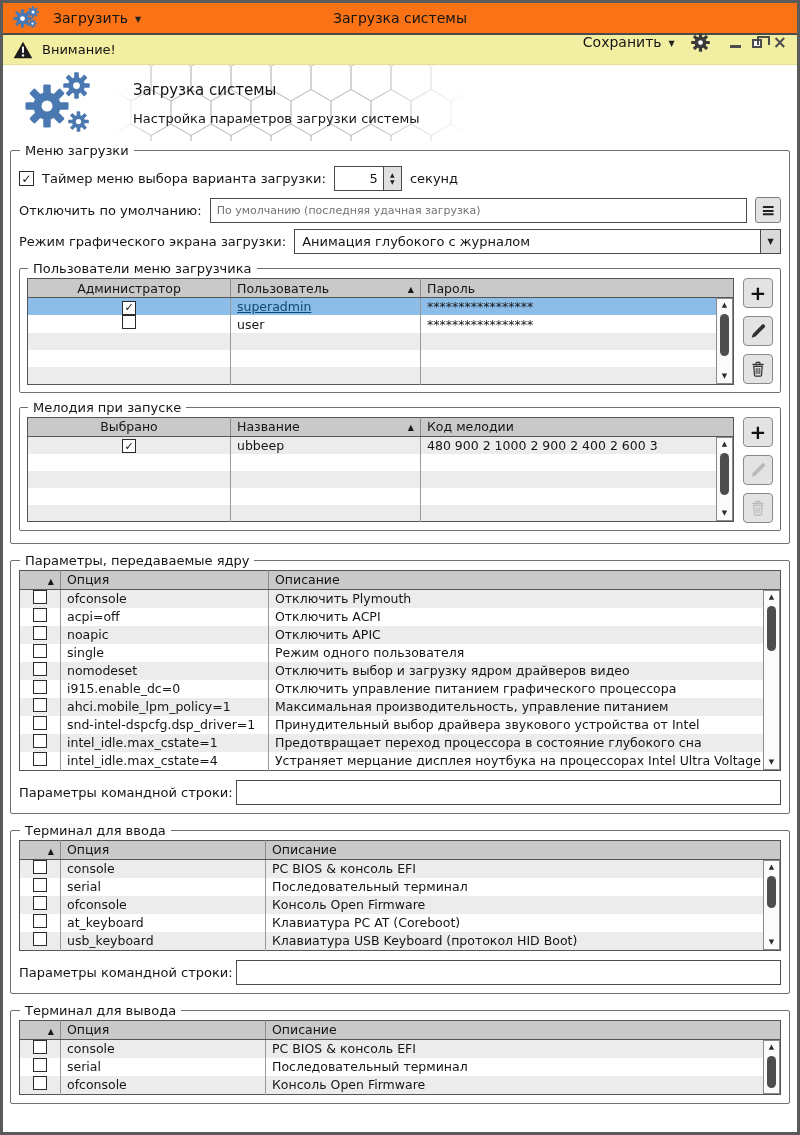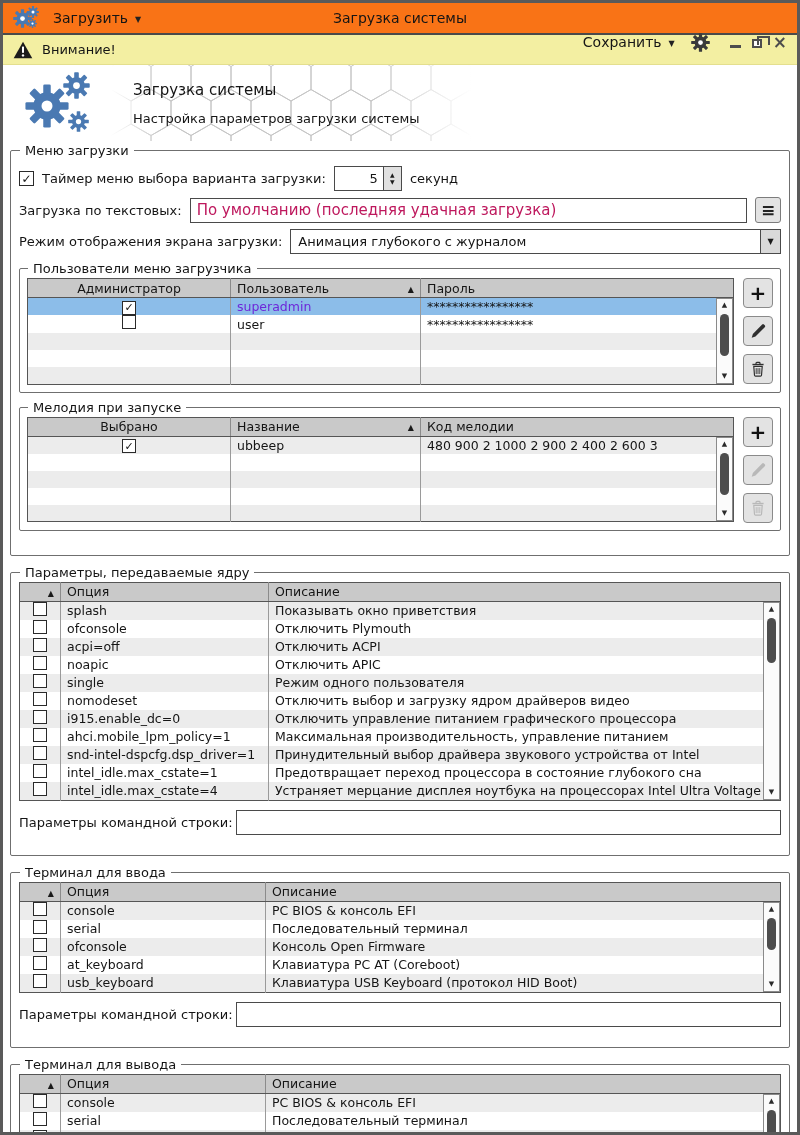--- a/index.html
+++ b/index.html
@@ -43,58 +43,58 @@
   .hexfade { position:absolute; left:108px; top:0; width:360px; height:76px; z-index:1;
     background:linear-gradient(90deg,#fff 0%,rgba(255,255,255,0) 14%,rgba(255,255,255,0) 72%,#fff 100%); }
   .logo { position:relative; width:72px; height:64px; margin-right:36px; z-index:2; }
   .logo svg { position:absolute; }
   .headtitles { position:relative; z-index:2; display:flex; flex-direction:column; gap:12px; }
   .headtitle { font-size:15px; }
   .headsub { font-size:13px; }
 
   
   .content { flex:1; padding:2px 5px 0; display:flex; flex-direction:column; }
-  fieldset { border:1px solid #6f6f6f; border-radius:2px; margin:0 2px 9px; padding:2px 8px 20px; }
+  fieldset { border:1px solid #6f6f6f; border-radius:2px; margin:0 2px 9px; padding:2px 8px 8px; }
   legend { font-size:13px; padding:0 5px; margin-left:1px; }
   fieldset.inner { margin:7px 0 4px; padding:2px 7px 7px; }
 
   .frow { display:flex; align-items:center; margin:6px 0; gap:8px; }
   .lbl { white-space:nowrap; }
 
   .cb { width:15px; height:15px; border:1px solid #2a2a2a; background:#fff; display:inline-flex;
         align-items:center; justify-content:center; font-size:12px; font-weight:bold; color:#111; flex:0 0 15px; }
   .cb-s { width:14px; height:14px; font-size:11px; flex:0 0 14px; }
 
   .spin { display:flex; border:1px solid #4a4a4a; height:25px; width:68px; background:#fff; }
   .spin-val { flex:1; text-align:right; padding-right:5px; line-height:23px; font-size:13px; }
   .spin-btn { width:18px; background:#e0e0e0; border-left:1px solid #4a4a4a; display:flex; flex-direction:column;
               align-items:center; justify-content:center; gap:1px; font-size:6px; color:#1a1a1a; line-height:1; }
 
-  .ti { border:1px solid #4a4a4a; height:25px; padding:0 6px; font:inherit; font-size:15px; background:#fff; color:#be185d; }
+  .ti { border:1px solid #4a4a4a; height:25px; padding:0 6px; font:inherit; font-size:11px; background:#fff; color:#737373; }
   .grow { flex:1; min-width:0; }
   .sq-btn { width:26px; height:26px; border:1px solid #7c7c7c; background:#e3e3e3; border-radius:3px;
             display:flex; align-items:center; justify-content:center; font-size:17px; font-weight:bold; color:#222; flex:0 0 26px; }
   .combo { flex:1; display:flex; border:1px solid #4a4a4a; height:25px; background:#fff; }
   .combo-val { flex:1; padding:0 7px; line-height:23px; overflow:hidden; white-space:nowrap; }
   .combo-btn { width:20px; background:#d9d9d9; border-left:1px solid #4a4a4a; display:flex; align-items:center; justify-content:center; font-size:8px; color:#1a1a1a; }
 
   
   .tbl-row { display:flex; align-items:flex-start; }
   .tblwrap { position:relative; flex:1; min-width:0; }
   table.tbl { border-collapse:collapse; table-layout:fixed; width:100%; font-size:12.5px; background:#fff; border:1px solid #555; }
   .tbl th { background:#c9c9c9; font-weight:normal; text-align:left; padding:1px 6px; height:19px;
             border-right:1px solid #8b8b8b; border-bottom:1px solid #555; overflow:hidden; white-space:nowrap; }
   .tbl th:last-child { border-right:none; }
   .tbl td { padding:0 6px; height:17px; border-right:1px solid #9a9a9a; overflow:hidden; white-space:nowrap; line-height:17px; }
   .tbl td:last-child { border-right:none; }
   .tbl tbody tr:nth-child(odd) td { background:#ececec; }
   .tbl tbody tr.sel td { background:#8cbde9; }
   .tbl .ctr { text-align:center; }
   .sort { float:right; font-size:8px; margin-top:4px; color:#1a1a1a; }
-  .ulink { color:#6d28d9; }
+  .ulink { color:#0c4a6e; text-decoration:underline; }
 
   .vscroll { position:absolute; right:1px; width:17px; border:1px solid #8a8a8a; background:#fbfbfb; }
   .vs-arrow { position:absolute; left:0; width:15px; text-align:center; font-size:7px; color:#2a2a2a; height:13px; line-height:13px; }
   .vs-up { top:0; } .vs-dn { bottom:0; }
   .vs-thumb { position:absolute; left:3px; width:9px; background:#4d4d4d; border-radius:5px; }
 
   .side-btns { display:flex; flex-direction:column; gap:8px; margin-left:9px; flex:0 0 30px; }
   .icon-btn { width:30px; height:30px; border:1px solid #8a8a8a; border-radius:4px; background:#e3e3e3;
               display:flex; align-items:center; justify-content:center; font-size:20px; font-weight:bold; color:#111; }
   .icon-btn .st { stroke:#2f2f2f; fill:none; }
@@ -231,29 +231,29 @@
           <span class="spin-val">5</span>
           <span class="spin-btn">
               <span>▲</span>
               <span>▼</span>
             </span>
         </span>
         <span class="lbl">секунд</span>
       </div>
 
       <div class="frow">
-        <span class="lbl">Загрузка по текстовых:</span>
+        <span class="lbl">Отключить по умолчанию:</span>
         <input class="ti grow" value="По умолчанию (последняя удачная загрузка)" style="">
         <span class="sq-btn">
             <span>≡</span>
           </span>
       </div>
 
       <div class="frow">
-        <span class="lbl">Режим отображения экрана загрузки:</span>
+        <span class="lbl">Режим графического экрана загрузки:</span>
         <span class="combo">
           <span class="combo-val">Анимация глубокого с журналом</span>
           <span class="combo-btn">▼</span>
         </span>
       </div>
 
       <fieldset class="inner">
         <legend>Пользователи меню загрузчика</legend>
         <div class="tbl-row">
           <div class="tblwrap">
@@ -415,25 +415,20 @@
             <tr>
               <th>
                   <span class="sort">▲</span>
                 </th>
               <th>Опция</th>
               <th>Описание</th>
             </tr>
           </thead>
           <tbody>
 
-            <tr>
-              <td class="ctr"><span class="cb cb-s"></span></td>
-              <td>splash</td>
-              <td>Показывать окно приветствия</td>
-            </tr>
 
             <tr>
               <td class="ctr"><span class="cb cb-s"></span></td>
               <td>ofconsole</td>
               <td>Отключить Plymouth</td>
             </tr>
 
             <tr>
               <td class="ctr"><span class="cb cb-s"></span></td>
               <td>acpi=off</td>

